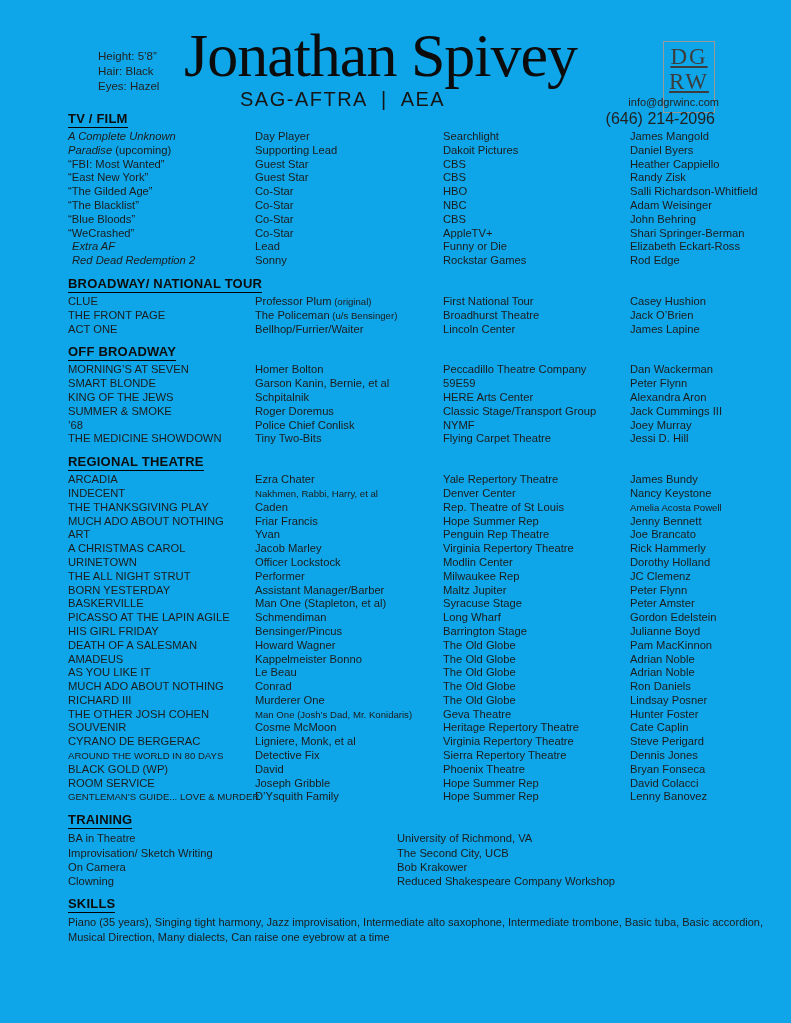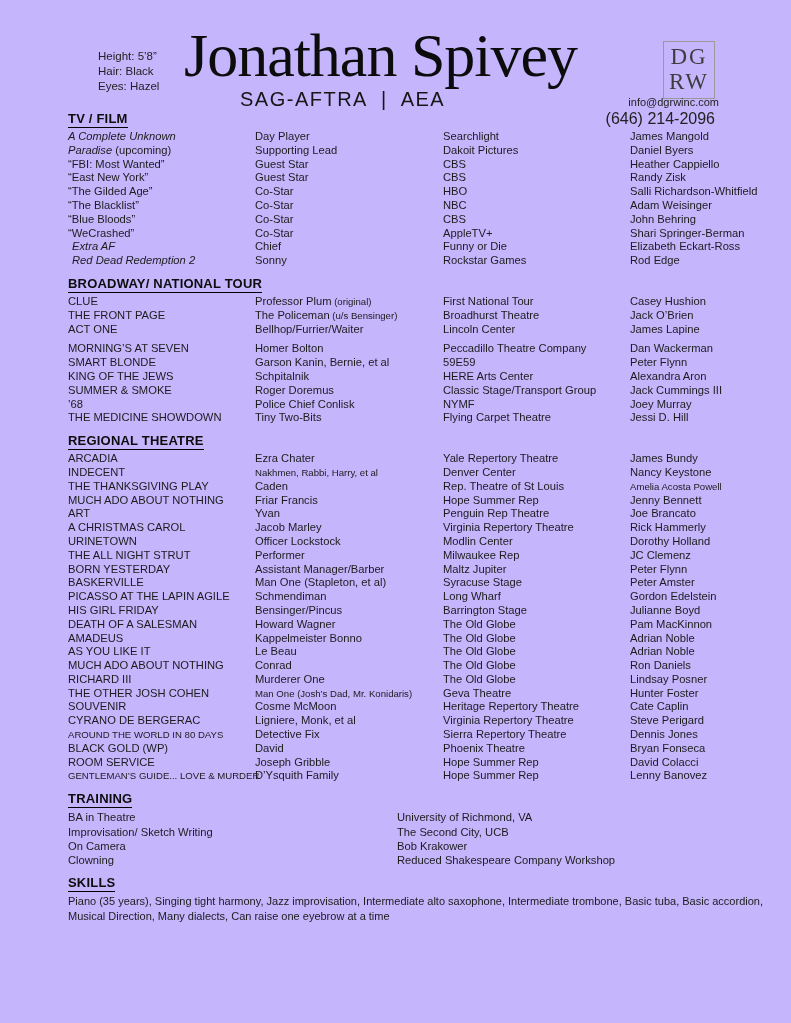--- a/index.html
+++ b/index.html
@@ -1,31 +1,31 @@
 <!DOCTYPE html>
 <html><head>
 <meta charset="utf-8">
 <style>
   html, body { margin:0; padding:0; background:#fff; }
   .page {
-    position:relative; width:791px; height:1023px; background:#c4b5fd;
+    position:relative; width:791px; height:1023px; background:#0ea5e9;
     font-family:"Liberation Sans", sans-serif; color:#1c1c1c; overflow:hidden;
   }
   
   .stats { position:absolute; left:98px; top:49px; font-size:11.5px; line-height:14.8px; color:#222; }
   .name {
     position:absolute; left:184px; top:22px; font-family:"Liberation Serif", serif;
     font-size:62px; line-height:66px; font-weight:400; letter-spacing:-1px; color:#0c0c0c;
     white-space:nowrap;
   }
   .unions { position:absolute; left:240px; top:88px; font-size:20px; letter-spacing:1.5px; white-space:pre; color:#161616;text-align:right; }
   .logo-box {
-    position:absolute; left:663px; top:41px; width:52px; height:58px; box-sizing:border-box;
+    position:absolute; left:663px; top:41px; width:52px; height:72px; box-sizing:border-box;
     border:1px solid #999; text-align:center; font-family:"Liberation Serif", serif;
-    font-size:23px; line-height:25px; letter-spacing:2px; color:#3d3d3d; padding-top:2px;
+    font-size:23px; line-height:25px; letter-spacing:2px; color:#3d3d3d; padding-top:2px;text-decoration:underline;
   }
   .agency-email { position:absolute; right:72px; top:96px; font-size:11px; color:#222; }
   .agency-phone { position:absolute; right:76px; top:110px; font-size:16px; color:#222; }
   
   .content { position:absolute; left:68px; top:109px; width:700px; }
   .sec { margin-bottom:6px; }
   .sec-title {
     display:inline-block; font-size:13px; font-weight:700; line-height:15px;
     border-bottom:1.5px solid #000; padding-bottom:1px; letter-spacing:0.2px; color:#0d0d0d;
   }
@@ -106,21 +106,21 @@
             <div class="cell">John Behring</div>
           </div>
           <div class="crow">
             <div class="cell"><span>“WeCrashed”</span></div>
             <div class="cell"><span>Co-Star</span></div>
             <div class="cell">AppleTV+</div>
             <div class="cell">Shari Springer-Berman</div>
           </div>
           <div class="crow">
             <div class="cell"><span class="it indent">Extra AF</span></div>
-            <div class="cell"><span>Chief</span></div>
+            <div class="cell"><span>Lead</span></div>
             <div class="cell">Funny or Die</div>
             <div class="cell">Elizabeth Eckart-Ross</div>
           </div>
           <div class="crow">
             <div class="cell"><span class="it indent">Red Dead Redemption 2</span></div>
             <div class="cell"><span>Sonny</span></div>
             <div class="cell">Rockstar Games</div>
             <div class="cell">Rod Edge</div>
           </div>
         </div>
@@ -139,20 +139,21 @@
             <div class="cell">Jack O’Brien</div>
           </div>
           <div class="crow">
             <div class="cell"><span>ACT ONE</span></div>
             <div class="cell"><span>Bellhop/Furrier/Waiter</span></div>
             <div class="cell">Lincoln Center</div>
             <div class="cell">James Lapine</div>
           </div>
         </div>
         <div class="sec">
+          <div class="head-wrap"><span class="sec-title">OFF BROADWAY</span></div>
           <div class="crow">
             <div class="cell"><span>MORNING’S AT SEVEN</span></div>
             <div class="cell"><span>Homer Bolton</span></div>
             <div class="cell">Peccadillo Theatre Company</div>
             <div class="cell">Dan Wackerman</div>
           </div>
           <div class="crow">
             <div class="cell"><span>SMART BLONDE</span></div>
             <div class="cell"><span>Garson Kanin, Bernie, et al</span></div>
             <div class="cell">59E59</div>

